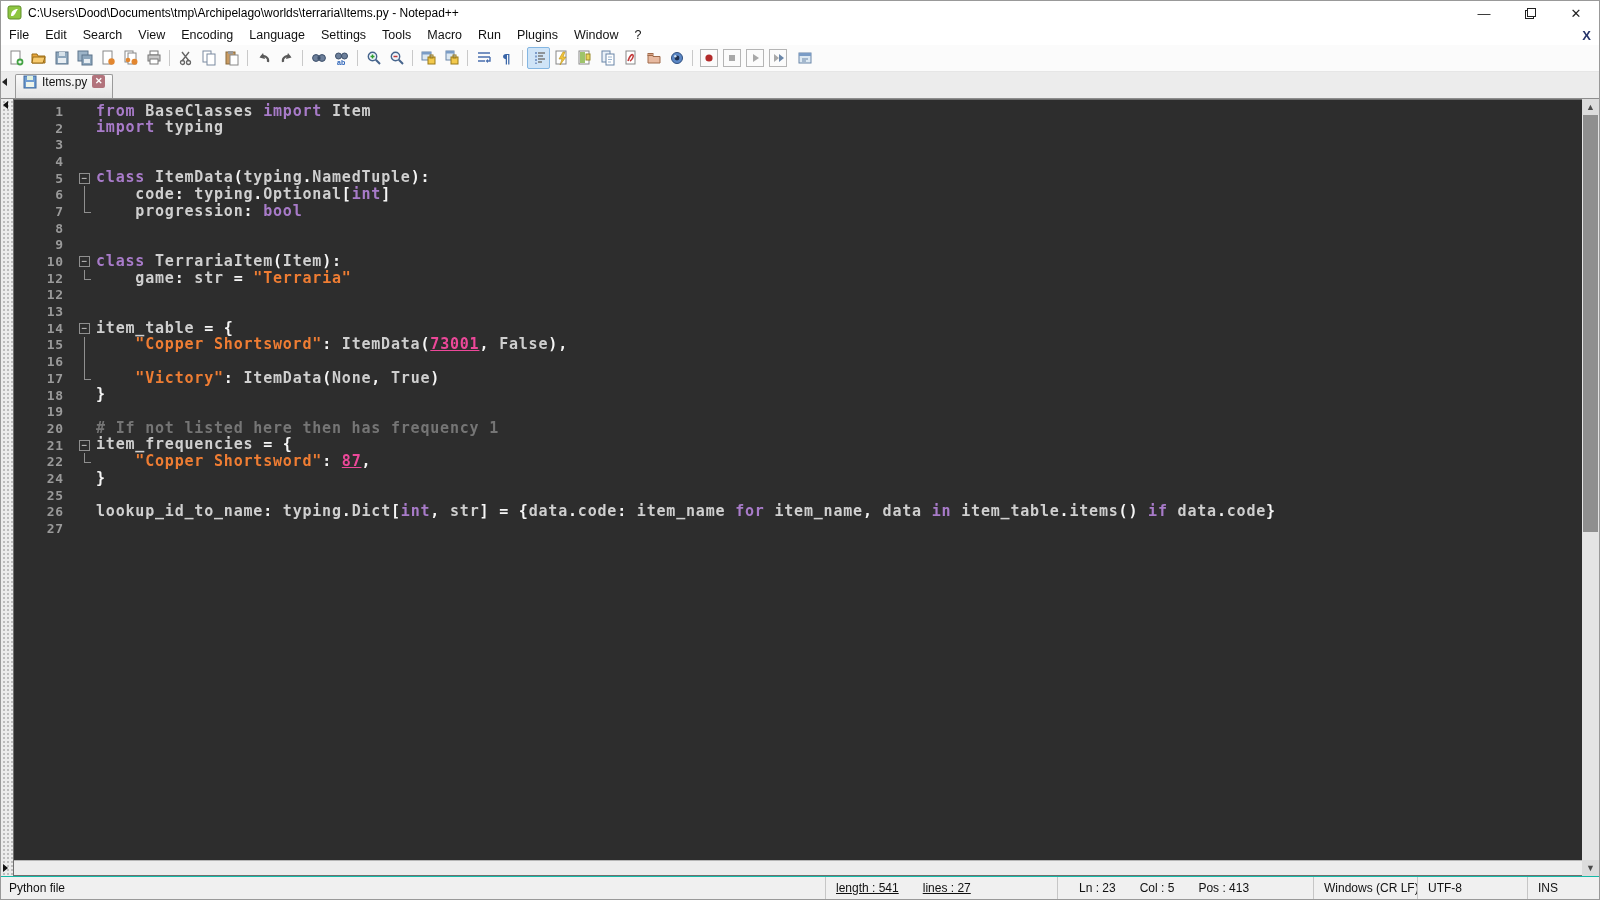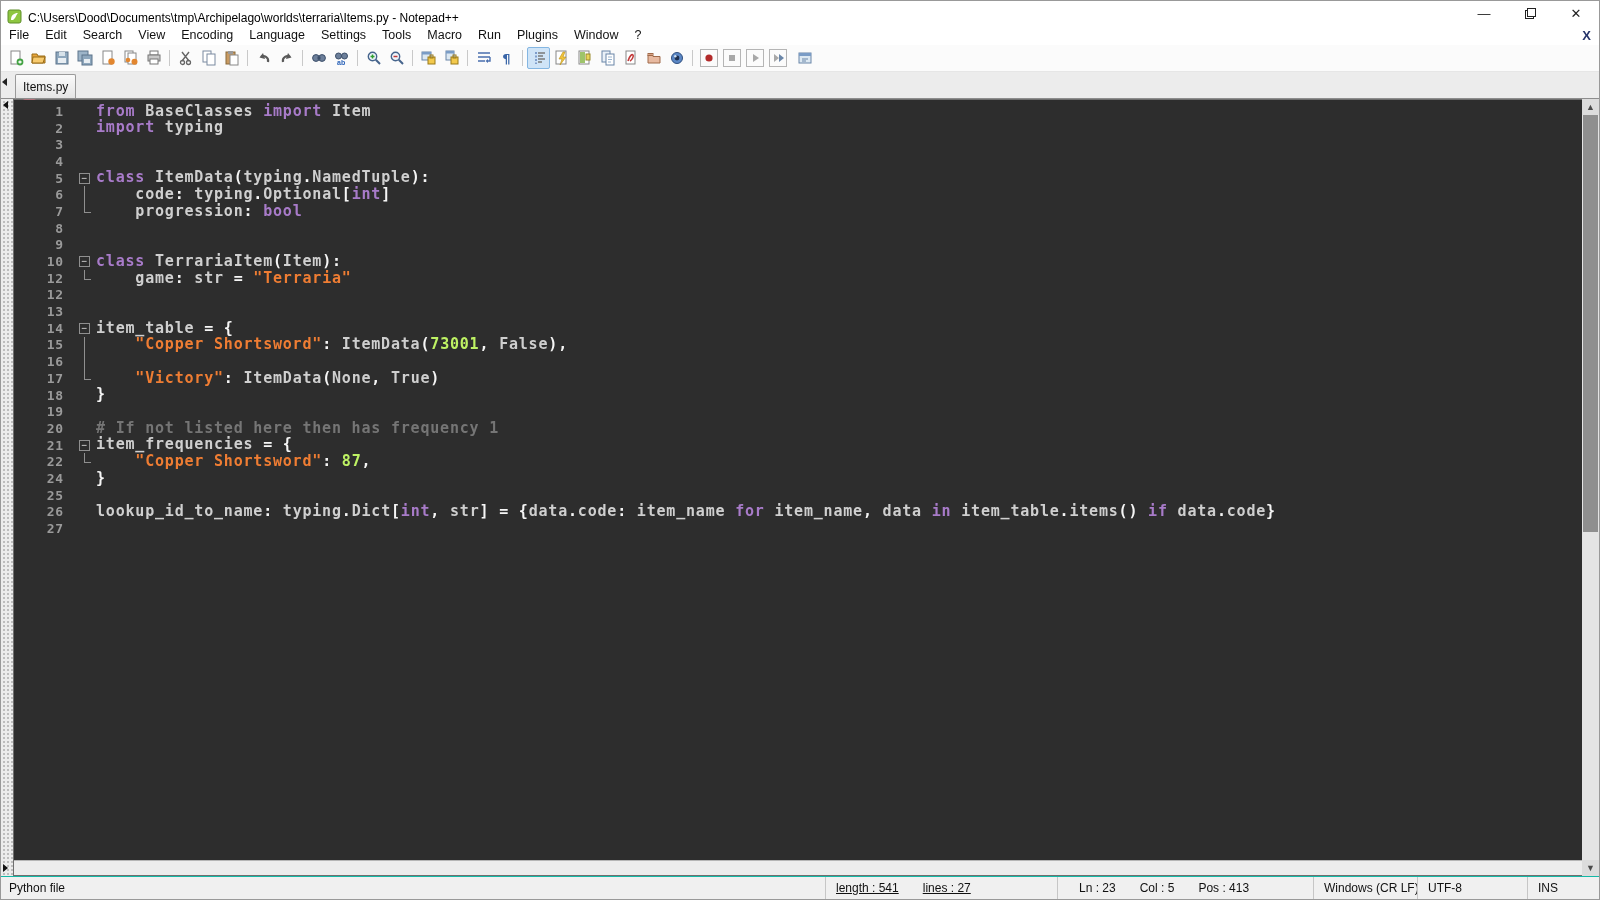--- a/index.html
+++ b/index.html
@@ -1,20 +1,20 @@
 <!DOCTYPE html>
 <html><head>
 <meta charset="utf-8">
 <style>
   html,body{margin:0;padding:0;}
   body{width:1600px;height:900px;overflow:hidden;background:#ffffff;
        font-family:"Liberation Sans",sans-serif;border:1px solid #999;box-sizing:border-box;
        display:flex;flex-direction:column;}
   
-  .titlebar{height:24px;display:flex;align-items:flex-end;background:#ffffff;flex:0 0 auto;}
+  .titlebar{height:24px;display:flex;align-items:center;background:#ffffff;flex:0 0 auto;}
   .np-logo{width:16px;height:16px;margin:0 5px 0 6px;flex:0 0 auto;}
   .title-text{font-size:12px;color:#000;}
   .win-controls{margin-left:auto;display:flex;height:100%;}
   .win-btn{width:46px;display:flex;align-items:center;justify-content:center;font-size:13px;color:#222;}
   .restore-glyph{position:relative;width:10px;height:10px;}
   .restore-glyph span{position:absolute;border:1px solid #222;width:7px;height:7px;background:#fff;}
   .restore-glyph .b{left:0;top:2px;} .restore-glyph .f{left:2px;top:0;}
   
   .menubar{height:20px;display:flex;align-items:center;background:#ffffff;font-size:12.5px;color:#111;flex:0 0 auto;}
   .menu-item{padding:2px 8px;}
@@ -23,21 +23,21 @@
   .toolbar{height:26px;display:flex;align-items:center;background:#fbfbfb;padding-left:3px;flex:0 0 auto;border-bottom:1px solid #e6e6e6;}
   .tbtn{width:23px;height:22px;display:flex;align-items:center;justify-content:center;flex:0 0 auto;}
   .tbtn svg{display:block;}
   .tbtn.pressed{background:#cfe4f7;border:1px solid #84b6e2;box-sizing:border-box;border-radius:2px;}
   .tbtn.framed svg{outline:1px solid #b5b5b5;outline-offset:1px;}
   .tsep{width:1px;height:16px;background:#c9c9c9;margin:0 4px;flex:0 0 auto;}
   .pilcrow{font-size:13px;font-weight:bold;color:#3a66a8;font-family:"DejaVu Sans",sans-serif;}
   
   .tabbar{height:26px;background:#ececec;display:flex;align-items:flex-end;padding-left:14px;flex:0 0 auto;border-bottom:1px solid #8d8d8d;position:relative;}
   .tab{height:23px;display:flex;align-items:flex-start;gap:5px;padding:0 7px;font-size:12px;color:#111;
-       background:linear-gradient(#fafafa,#e4e4e4);border:1px solid #9a9a9a;border-bottom:none;border-radius:2px 2px 0 0;flex-direction:column;}
+       background:linear-gradient(#fafafa,#e4e4e4);border:1px solid #9a9a9a;border-bottom:none;border-radius:2px 2px 0 0;}
   .tab-close{width:13px;height:13px;background:#b2737c;color:#fff;font-size:9px;line-height:13px;text-align:center;border-radius:2px;font-weight:bold;}
   .tab-scroll-left{position:absolute;left:1px;top:6px;width:0;height:0;border-top:4px solid transparent;border-bottom:4px solid transparent;border-right:5px solid #222;}
   
   .workspace{flex:1;display:flex;min-height:0;}
   .grip{width:12px;background:#ececec;flex:0 0 auto;position:relative;
         background-image:radial-gradient(#bdbdbd 1px,transparent 1.2px);background-size:4px 4px;background-position:1px 1px;}
   .grip .tri-top,.grip .tri-bottom{position:absolute;left:2px;width:0;height:0;border-top:4px solid transparent;border-bottom:4px solid transparent;}
   .grip .tri-top{top:2px;border-right:5px solid #111;}
   .grip .tri-bottom{bottom:4px;border-left:5px solid #111;}
   .editor-zone{flex:1;display:flex;flex-direction:column;min-width:0;border:1px solid #6f6f6f;border-right:none;}
@@ -49,21 +49,21 @@
   .lbody{flex:1;display:flex;min-width:0;height:100%;align-items:flex-end;}
   .line.current .lbody{background:#3c3c3c;}
   .fold{width:18px;flex:0 0 auto;position:relative;height:100%;}
   .fbox{position:absolute;left:1px;top:3px;width:9px;height:9px;border:1px solid #8f8f8f;color:#b9b9b9;
         font-size:9px;line-height:8px;text-align:center;display:block;}
   .f-line::before{content:"";position:absolute;left:6px;top:0;bottom:0;border-left:1px solid #8f8f8f;}
   .f-end::before{content:"";position:absolute;left:6px;top:0;height:9px;border-left:1px solid #8f8f8f;}
   .f-end::after{content:"";position:absolute;left:6px;top:9px;width:7px;border-top:1px solid #8f8f8f;}
   .code{white-space:pre;flex:1;min-width:0;}
   .tk-kw{color:#a87bc9;} .tk-id{color:#cfcfcf;} .tk-op{color:#f5f5f5;}
-  .tk-str{color:#ef7d33;} .tk-num{color:#bef264;} .tk-com{color:#757575;}
+  .tk-str{color:#ef7d33;} .tk-num{color:#ec4899;text-decoration:underline;} .tk-com{color:#757575;}
   .caret{display:inline-block;width:2px;height:13px;background:#fff;vertical-align:middle;}
   .hscroll{height:14px;background:#ececec;border-top:1px solid #b5b5b5;flex:0 0 auto;}
   .vscroll{width:17px;background:#e4e4e4;flex:0 0 auto;display:flex;flex-direction:column;}
   .sb-btn{height:16px;display:flex;align-items:center;justify-content:center;background:#dcdcdc;color:#4a4a4a;font-size:9px;flex:0 0 auto;}
   .sb-track{flex:1;position:relative;}
   .sb-thumb{position:absolute;left:1px;right:1px;top:0;height:56%;background:#8f8f8f;}
   
   .statusbar{height:22px;background:#f0f0f0;border-top:1px solid #14b8a6;display:flex;align-items:center;font-size:12px;color:#111;flex:0 0 auto;}
   .st-left{flex:1;padding-left:8px;}
   .st-seg{height:100%;display:flex;align-items:center;border-left:1px solid #c6c6c6;padding-left:10px;box-sizing:border-box;}

